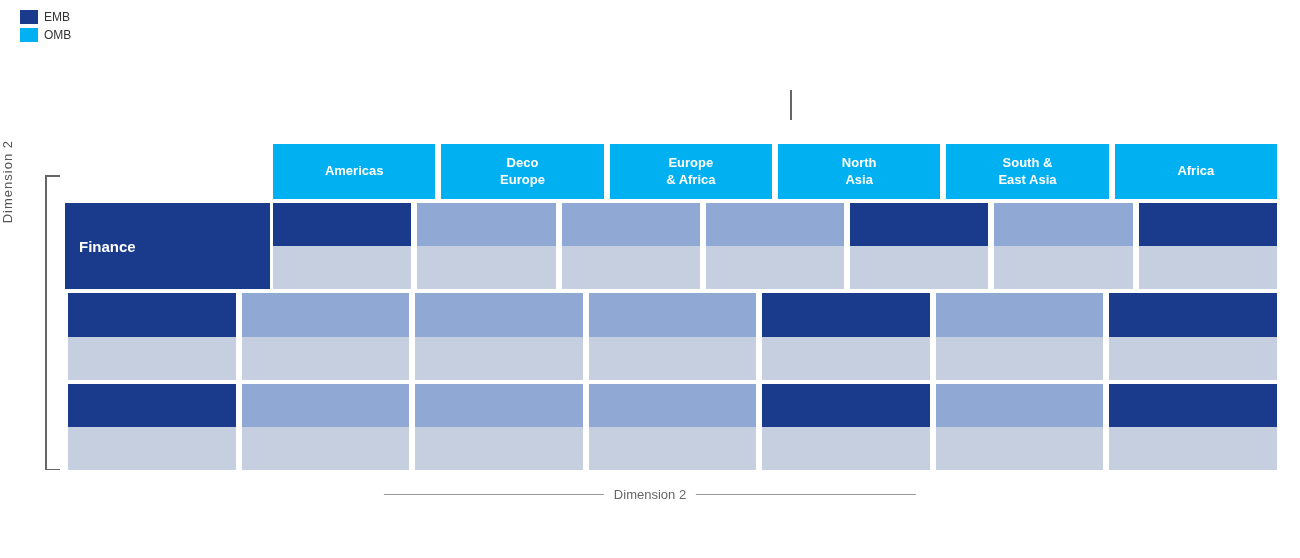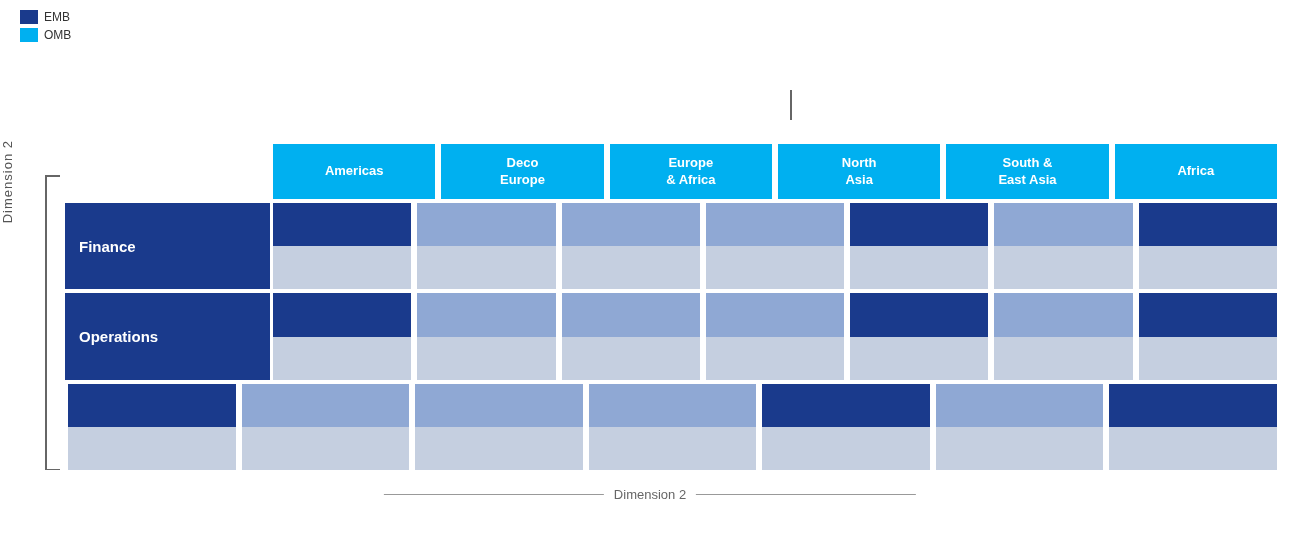--- a/index.html
+++ b/index.html
@@ -273,21 +273,20 @@
                 <div class="bcell" style="background:#c5cfe0"></div>
                 <div class="bcell" style="background:#c5cfe0"></div>
                 <div class="bcell" style="background:#c5cfe0"></div>
                 <div class="bcell" style="background:#c5cfe0"></div>
                 <div class="bcell" style="background:#c5cfe0"></div>
               </div>
             </div>
           </div>
 
           <div class="data-row">
-            <div class="row-lbl">Operations</div>
             <div class="row-grid">
               <div class="band">
                 <div class="bcell" style="background:#1a3a8c"></div>
                 <div class="bcell" style="background:#8fa8d4"></div>
                 <div class="bcell" style="background:#8fa8d4"></div>
                 <div class="bcell" style="background:#8fa8d4"></div>
                 <div class="bcell" style="background:#1a3a8c"></div>
                 <div class="bcell" style="background:#8fa8d4"></div>
                 <div class="bcell" style="background:#1a3a8c"></div>
               </div>

